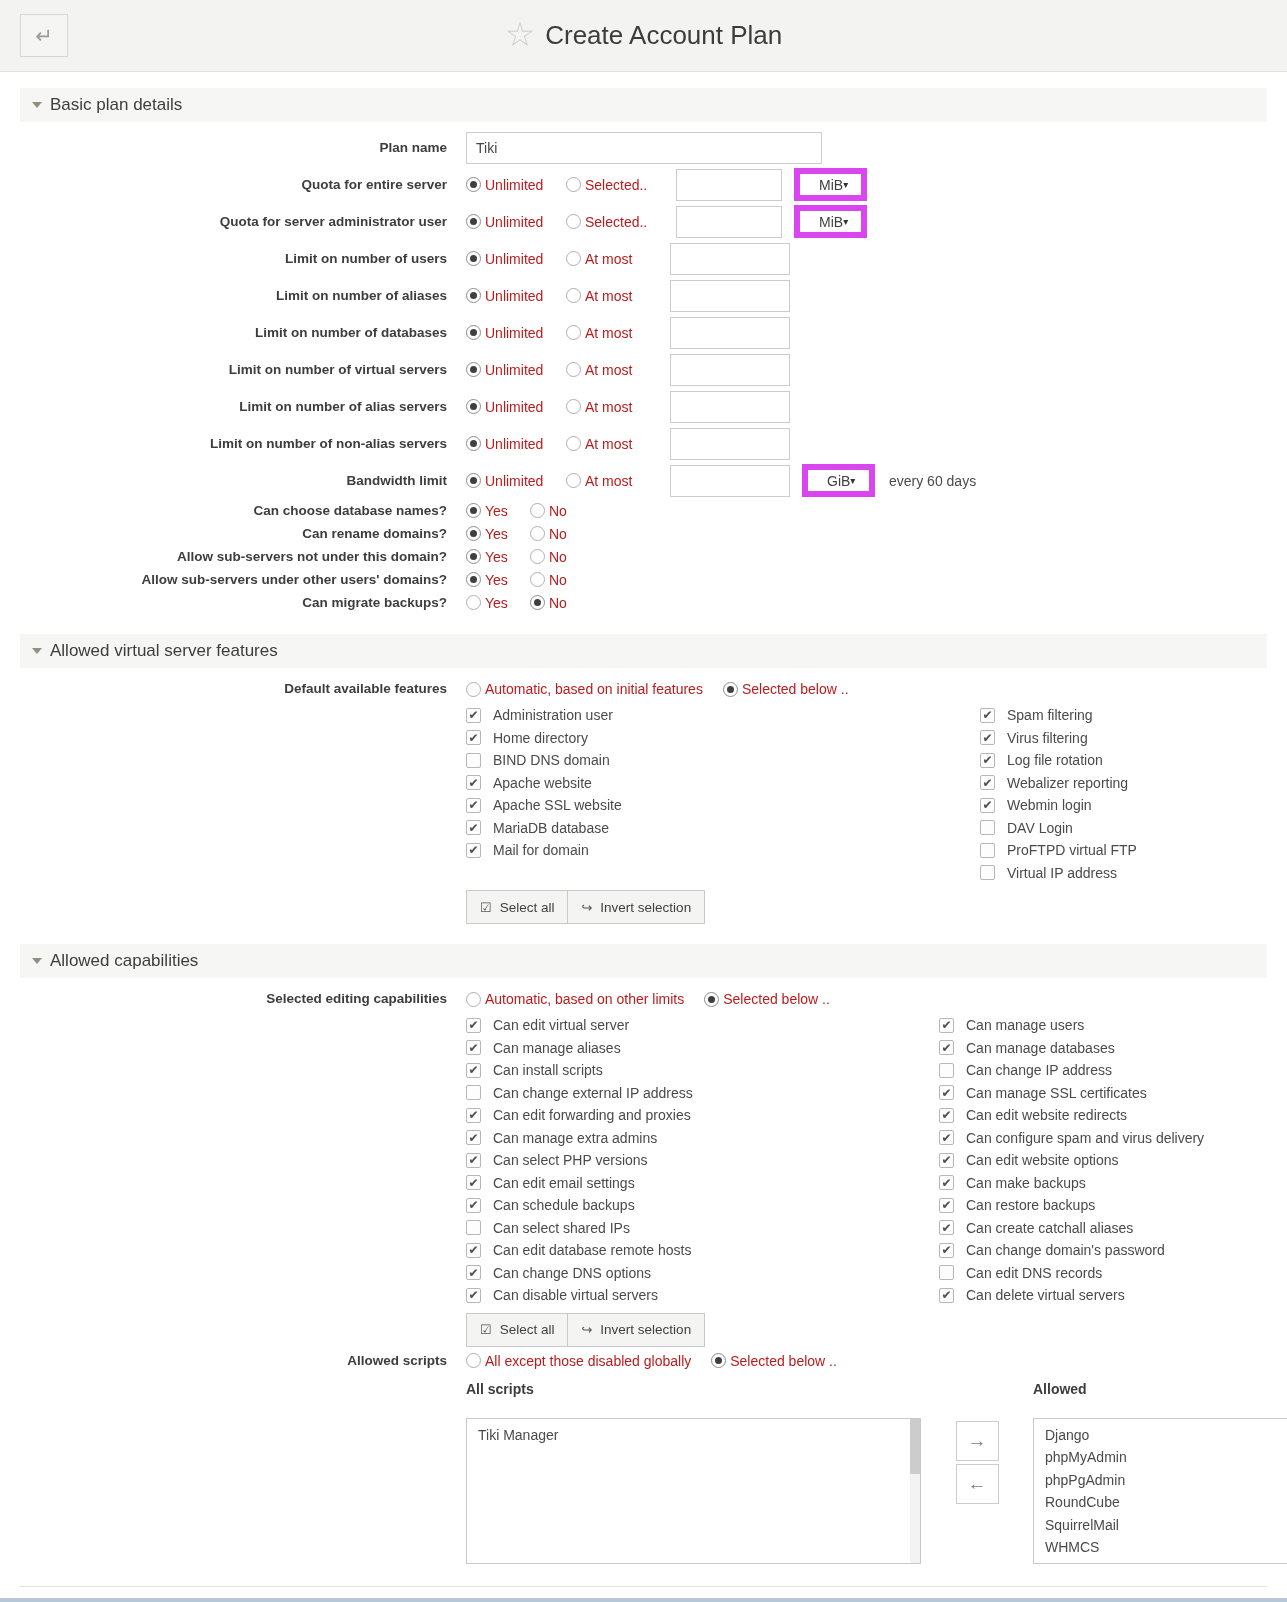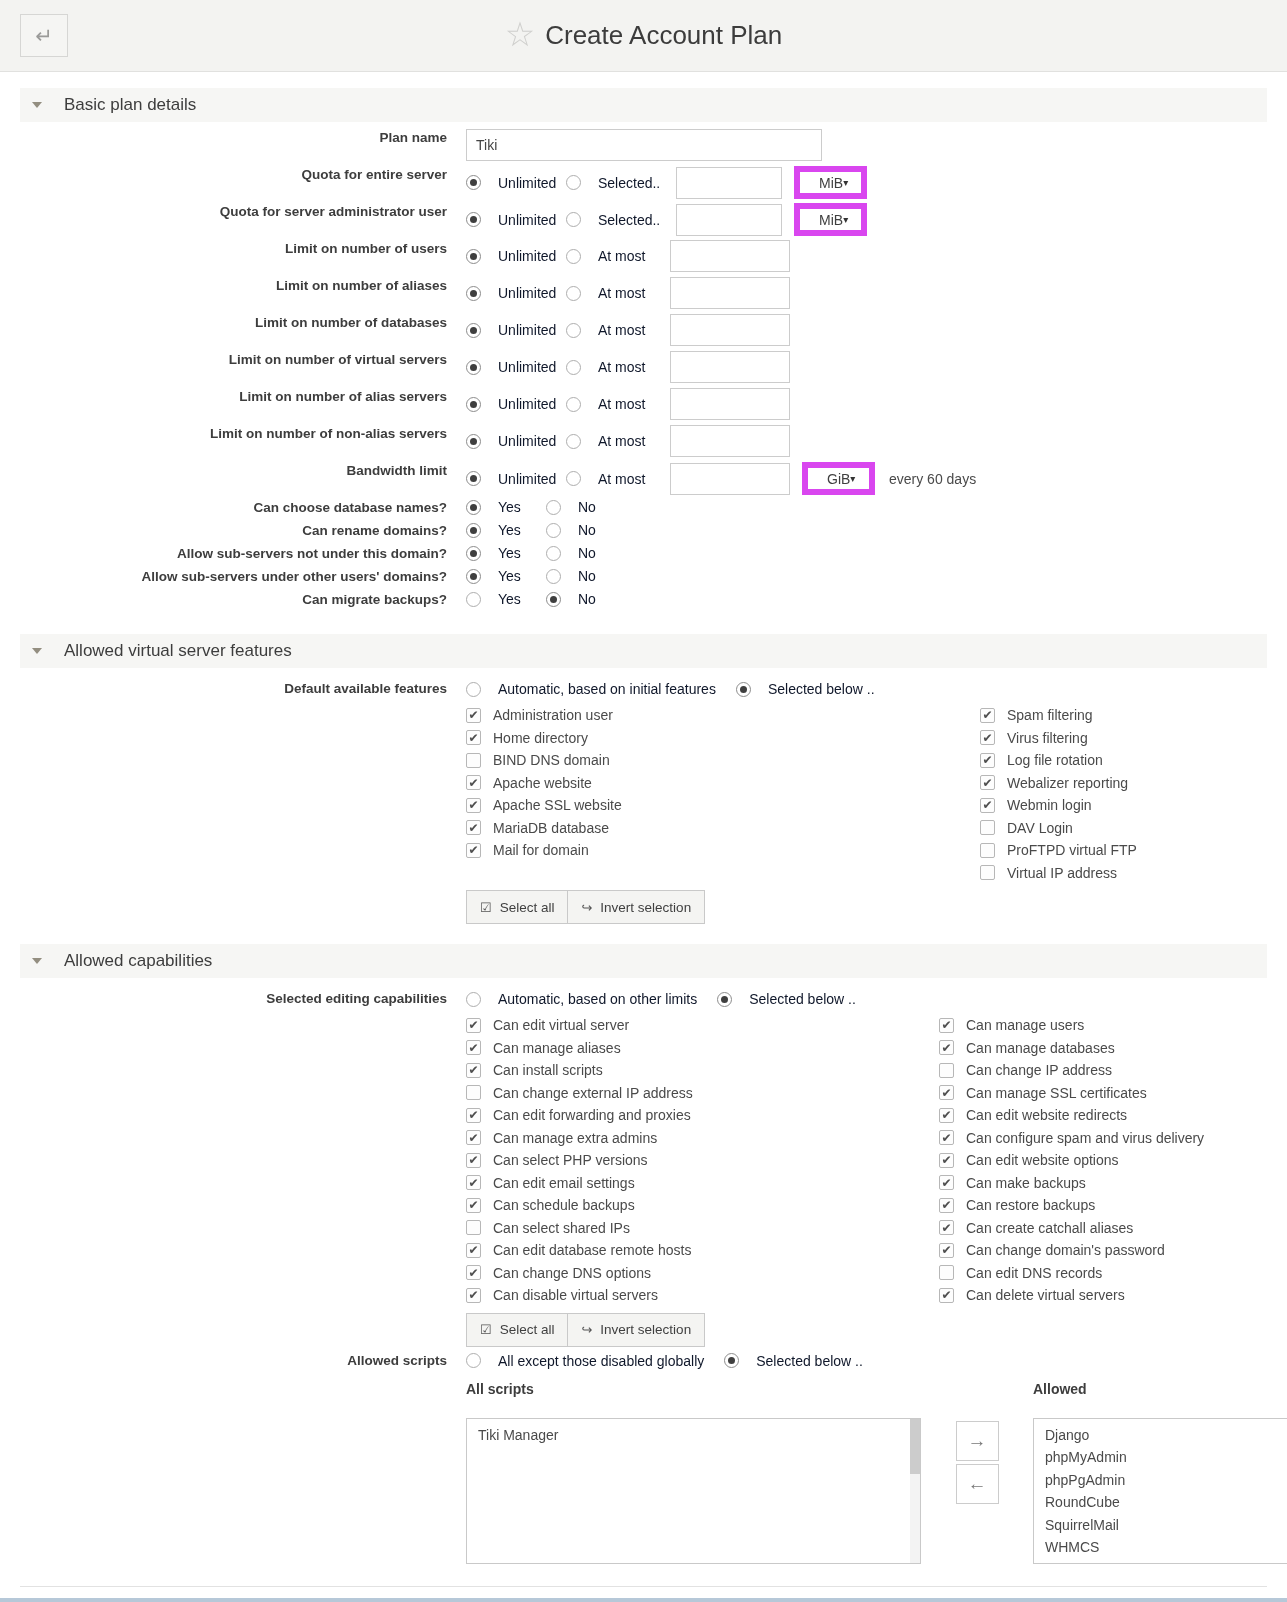--- a/index.html
+++ b/index.html
@@ -8,37 +8,37 @@
 
   
   .topbar{height:72px;background:#f3f3f1;border-bottom:1px solid #e1e1df;position:relative}
   .back-btn{position:absolute;left:20px;top:14px;width:48px;height:43px;background:#f5f5f3;border:1px solid #d6d6d4;color:#9b9b99;font-size:21px;display:flex;align-items:center;justify-content:center;cursor:pointer}
   .title-row{height:100%;display:flex;align-items:center;justify-content:center;gap:10px}
   .star{color:#cfcfcd;font-size:34px;line-height:1;margin-top:-4px}
   .title{font-size:26px;color:#3c3c3c}
 
   .content{padding:16px 20px 0}
   .section{margin-bottom:12px}
-  .sec-head{background:#f6f6f4;height:34px;display:flex;align-items:center;padding:0 12px;gap:22px;cursor:pointer}
+  .sec-head{background:#f6f6f4;height:34px;display:flex;align-items:center;padding:0 12px;gap:8px;cursor:pointer}
   .tri{width:0;height:0;border-left:5px solid transparent;border-right:5px solid transparent;border-top:6px solid #938e80}
   .sec-title{font-size:17px;color:#3d3d3d}
   .sec-body{padding:7px 0 8px}
 
   
-  .frow{display:flex;align-items:flex-start;min-height:37px}
+  .frow{display:flex;align-items:center;min-height:37px}
   .frow.yesno{min-height:23px}
   .frow.top{align-items:flex-start}
   .frow.top .row-label{padding-top:5px}
   .row-label{width:446px;text-align:right;padding-right:19px;font-weight:700;font-size:13.5px;color:#3d3d3d;flex:none;line-height:17px}
   .controls{display:flex;align-items:center}
   .stack{display:flex;flex-direction:column}
 
-  .opt{display:inline-flex;align-items:center;gap:17px;font-size:14px;color:#0f172a;cursor:pointer}
+  .opt{display:inline-flex;align-items:center;gap:4px;font-size:14px;color:#b91c1c;cursor:pointer}
   .controls > .opt{width:100px;flex:none}
-  .yesno .controls > .opt{width:80px}
+  .yesno .controls > .opt{width:64px}
   .mode-row{display:flex;align-items:center;height:28px}
   .mode-row .opt{margin-right:20px}
   .radio{width:15px;height:15px;border:1px solid #aeaeae;border-radius:50%;background:#fff;position:relative;flex:none}
   .radio.on{border-color:#8d8d8d}
   .radio.on::after{content:"";position:absolute;left:3px;top:3px;right:3px;bottom:3px;background:#3f3f3f;border-radius:50%}
 
   .text-input{height:32px;border:1px solid #ccc;padding:0 9px;font-family:"Liberation Sans",sans-serif;font-size:14px;color:#444;background:#fff}
   .wide{width:356px}
   .num{width:106px;margin-left:10px}
   .num2{width:120px;margin-left:4px}

